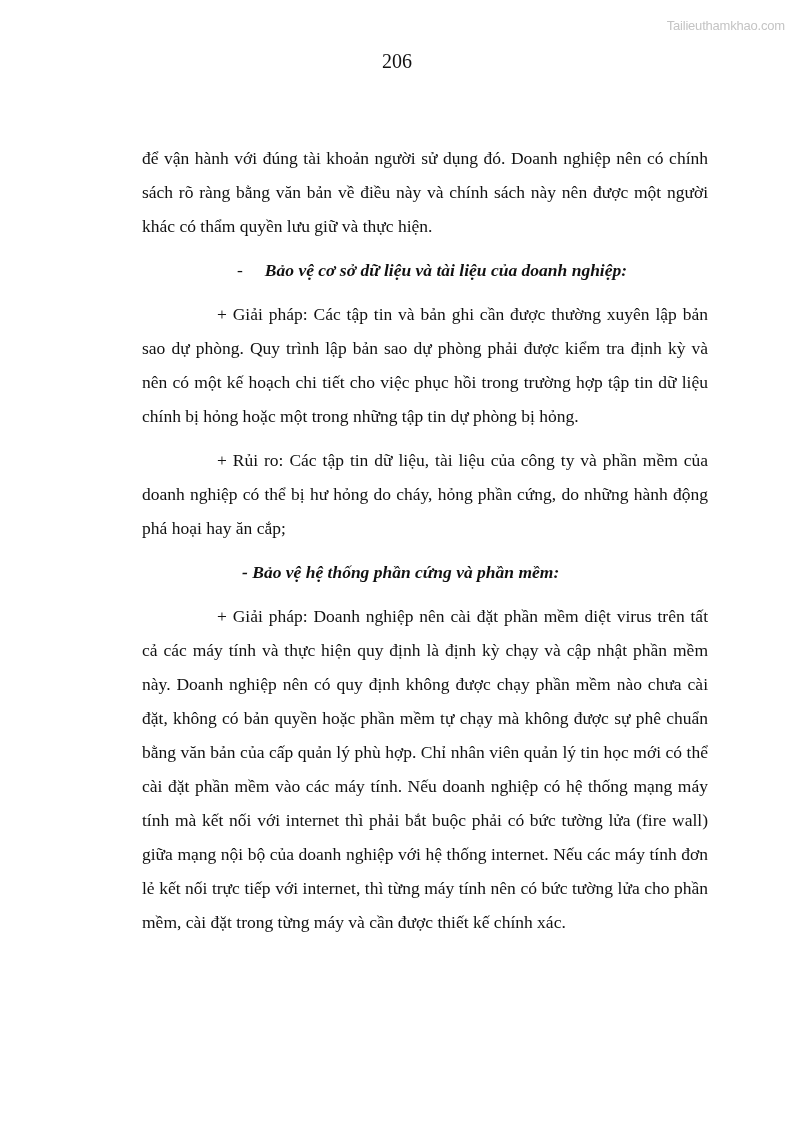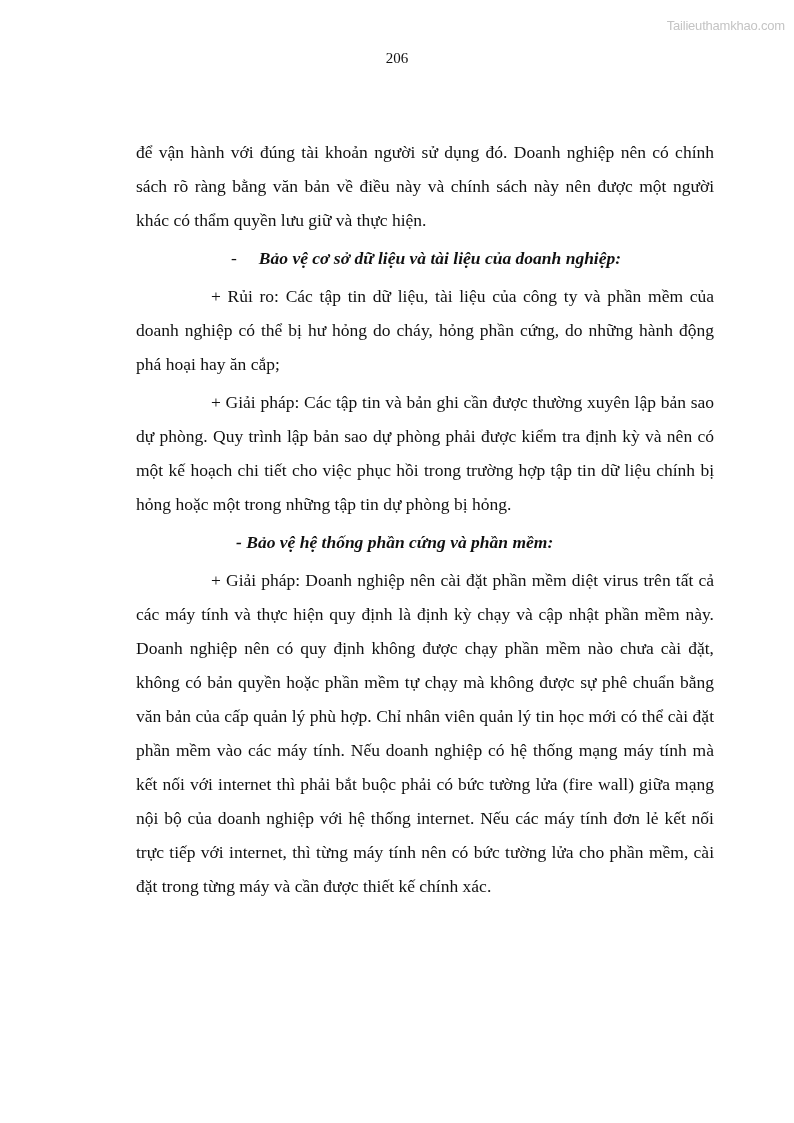--- a/index.html
+++ b/index.html
@@ -4,40 +4,40 @@
   <style>
     html, body { margin: 0; padding: 0; background: #ffffff; }
     body { width: 794px; height: 1123px; position: relative; overflow: hidden; }
     .watermark {
       position: absolute; top: 6px; right: 9px;
       font-family: "Liberation Sans", sans-serif; font-size: 13px;
       color: #c4c4c4; letter-spacing: -0.2px; margin-top: 12px;
     }
     .page-number {
       position: absolute; top: 50px; left: 0; width: 794px; text-align: center;
-      font-family: "Liberation Serif", serif; font-size: 15px; color: #111;
+      font-family: "Liberation Serif", serif; font-size: 20px; color: #111;
     }
     .content {
       position: absolute; top: 131px; left: 132px; width: 586px;
       font-family: "Liberation Serif", serif; font-size: 17.5px; color: #111;
       line-height: 34px; text-align: justify;
     }
-    .content p { margin: 4px; }
+    .content p { margin: 10px; }
     .indent { text-indent: 75px; }
     .heading { font-weight: bold; font-style: italic; }
     .heading.dash-sep { padding-left: 95px; }
     .heading.dash-sep .dash { font-weight: normal; font-style: normal; margin-right: 22px; }
     .heading.inline-dash { padding-left: 100px; font-style: italic; }
   </style>
 </head>
 <body>
 
 <div class="watermark">Tailieuthamkhao.com</div>
 <div class="page-number">206</div>
 
 <div class="content">
   <p>để vận hành với đúng tài khoản người sử dụng đó. Doanh nghiệp nên có chính sách rõ ràng bằng văn bản về điều này và chính sách này nên được một người khác có thẩm quyền lưu giữ và thực hiện.</p>
   <p class="heading dash-sep"><span class="dash">-</span><span>Bảo vệ cơ sở dữ liệu và tài liệu của doanh nghiệp:</span></p>
+  <p class="indent">+ Giải pháp: Các tập tin và bản ghi cần được thường xuyên lập bản sao dự phòng. Quy trình lập bản sao dự phòng phải được kiểm tra định kỳ và nên có một kế hoạch chi tiết cho việc phục hồi trong trường hợp tập tin dữ liệu chính bị hỏng hoặc một trong những tập tin dự phòng bị hỏng.</p>
   <p class="indent">+ Rủi ro: Các tập tin dữ liệu, tài liệu của công ty và phần mềm  của doanh nghiệp có thể bị hư hỏng do cháy, hỏng phần cứng, do những hành động phá hoại hay ăn cắp;</p>
-  <p class="indent">+ Giải pháp: Các tập tin và bản ghi cần được thường xuyên lập bản sao dự phòng. Quy trình lập bản sao dự phòng phải được kiểm tra định kỳ và nên có một kế hoạch chi tiết cho việc phục hồi trong trường hợp tập tin dữ liệu chính bị hỏng hoặc một trong những tập tin dự phòng bị hỏng.</p>
   <p class="heading inline-dash">- Bảo vệ hệ thống phần cứng và phần mềm:</p>
   <p class="indent">+ Giải pháp: Doanh nghiệp nên cài đặt phần mềm diệt virus trên tất cả các máy tính và thực hiện quy định là định kỳ chạy và cập nhật phần mềm này. Doanh nghiệp nên có quy định không được chạy phần mềm nào chưa cài đặt, không có bản quyền hoặc phần mềm tự chạy mà không được sự phê chuẩn bằng văn bản của cấp quản lý phù hợp. Chỉ nhân viên quản lý tin học  mới có thể cài đặt phần mềm vào các máy tính. Nếu doanh nghiệp có hệ thống mạng máy tính mà kết nối với internet thì phải bắt buộc phải có bức tường lửa (fire wall) giữa mạng nội bộ của doanh nghiệp với hệ thống internet. Nếu các máy tính đơn lẻ kết nối trực tiếp với internet, thì từng máy tính nên có bức tường lửa cho phần mềm, cài đặt trong từng máy và cần được thiết kế chính xác.</p>
 </div>
 
 </body></html>

